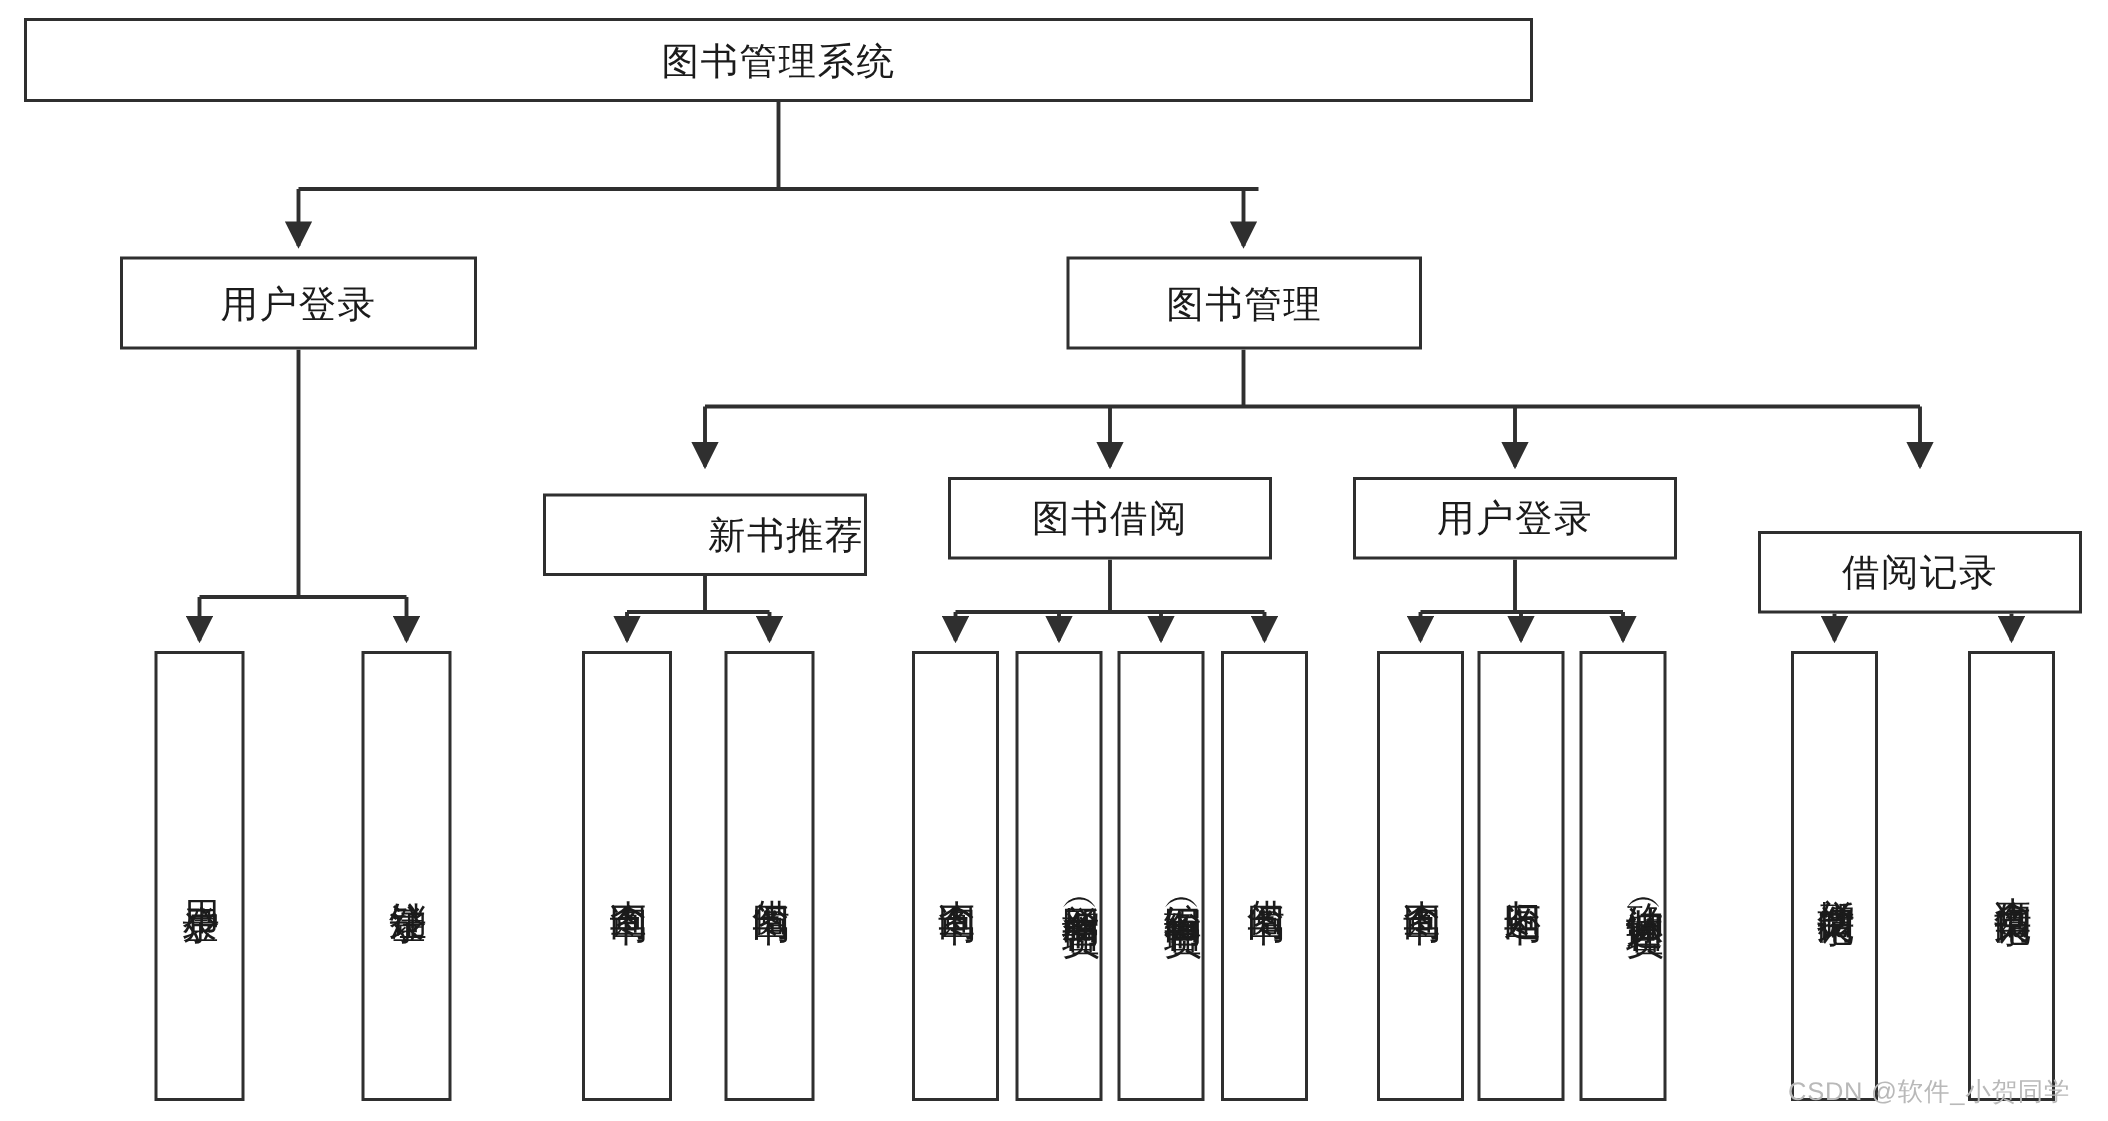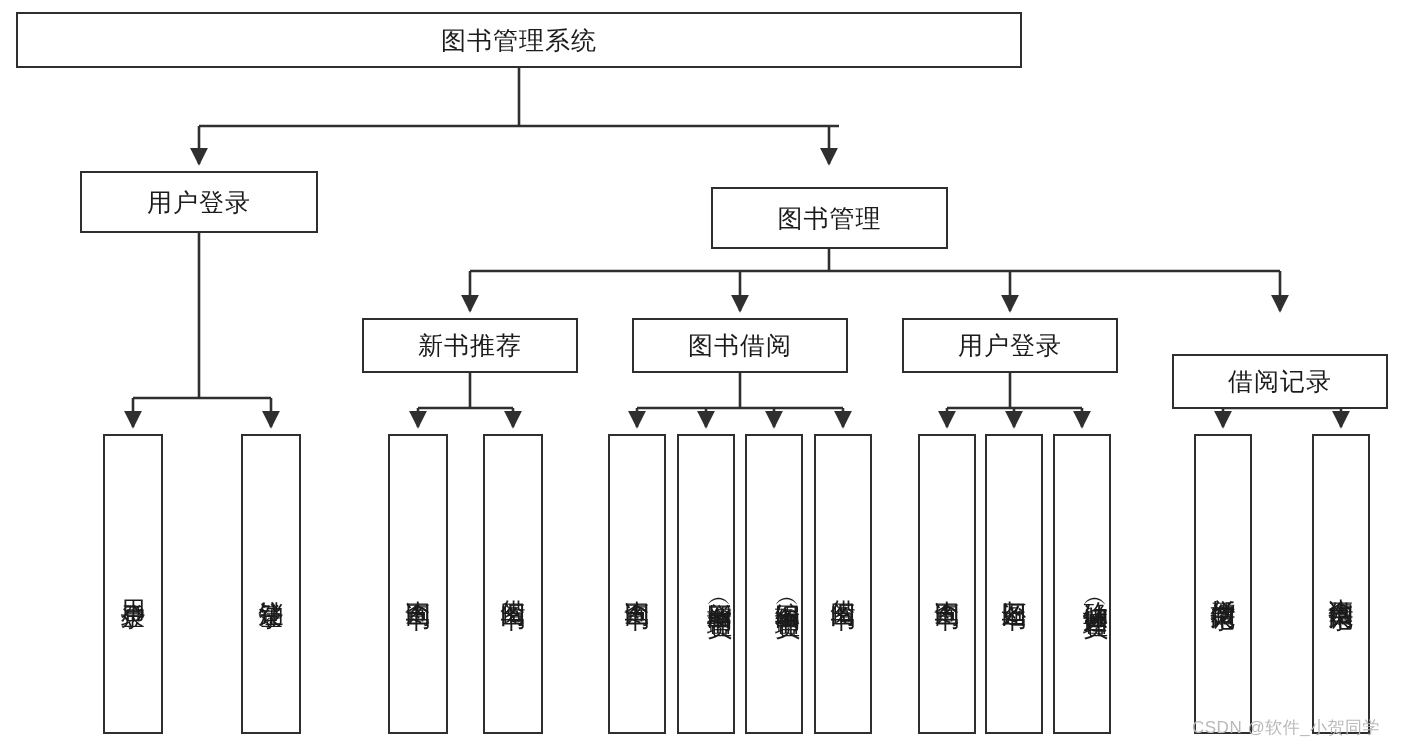--- a/index.html
+++ b/index.html
@@ -133,25 +133,25 @@
     </g>
   </svg>
 
   <div class="node horiz" style="left:16px; top:12px; width:1006px; height:56px;">
     <span class="nlabel">图书管理系统</span>
   </div>
 
   <div class="node horiz" style="left:80px; top:171px; width:238px; height:62px;">
     <span class="nlabel">用户登录</span>
   </div>
-  <div class="node horiz" style="left:711px; top:187px; width:237px; height:62px;align-items:center;">
+  <div class="node horiz" style="left:711px; top:171px; width:237px; height:62px;align-items:center;">
     <span class="nlabel">图书管理</span>
   </div>
 
-  <div class="node horiz" style="left:362px; top:318px; width:216px; height:55px;">
+  <div class="node horiz" style="left:362px; top:329px; width:216px; height:55px;justify-content:flex-end;">
     <span class="nlabel">新书推荐</span>
   </div>
   <div class="node horiz" style="left:632px; top:318px; width:216px; height:55px;text-align:center;">
     <span class="nlabel">图书借阅</span>
   </div>
   <div class="node horiz" style="left:902px; top:318px; width:216px; height:55px;">
     <span class="nlabel">用户登录</span>
   </div>
   <div class="node horiz" style="left:1172px; top:318px; width:216px; height:55px;margin-top:36px;">
     <span class="nlabel">借阅记录</span>

